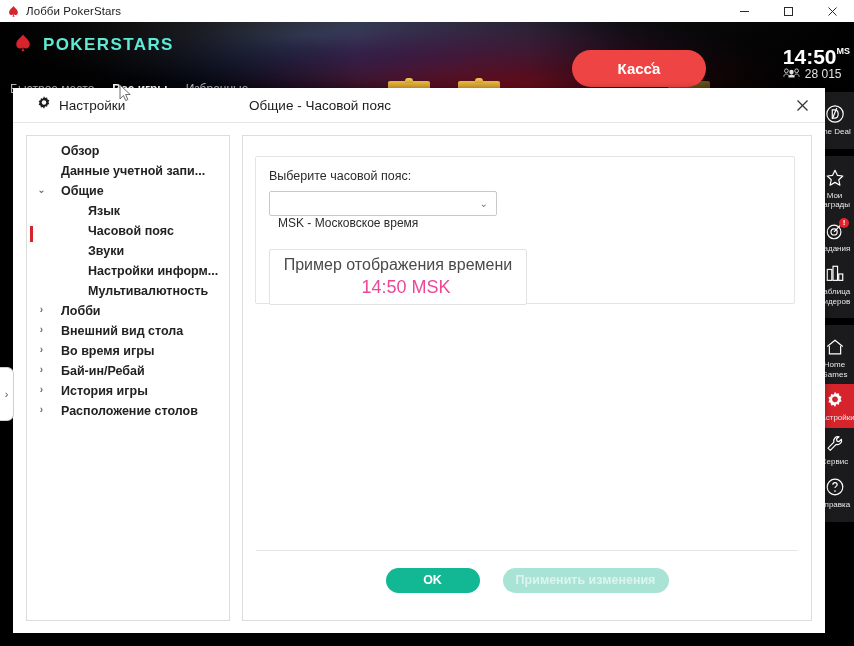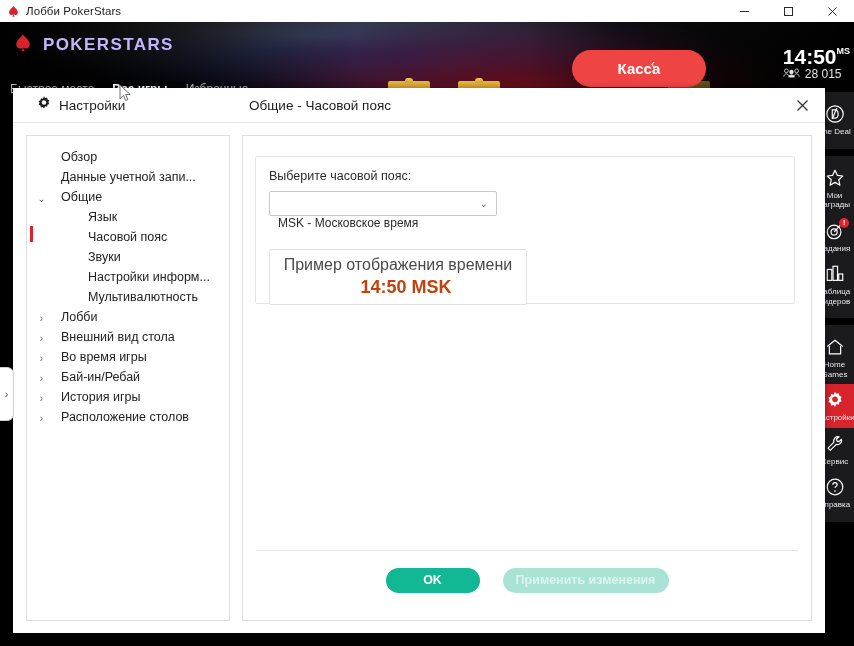--- a/index.html
+++ b/index.html
@@ -72,21 +72,21 @@
     content:""; position:absolute; left:17px; top:-3px; width:8px; height:5px;
     background: linear-gradient(180deg,#f0cb5c 0%, #d2a033 100%); border-radius: 3px 3px 0 0;
   }
 
   .ps-logo {
     position: absolute; left: 13px; top: 11px;
     display: flex; align-items: center; gap: 10px;
     z-index: 4;
   }
   .ps-logo .word {
-    color: #c4b5fd; font-size: 17px; font-weight: bold; letter-spacing: 1.4px;
+    color: #5eead4; font-size: 17px; font-weight: bold; letter-spacing: 1.4px;
   }
   .nav-tabs {
     position: absolute; left: 10px; top: 60px;
     display: flex; align-items: flex-end; gap: 18px; z-index: 4;
   }
   .nav-tab {
     font-size: 12px; color: #b9b9bc; padding-bottom: 5px;
     position: relative; white-space: nowrap;
   }
   .nav-tab.active { color: #ffffff; font-weight: bold; }
@@ -208,23 +208,23 @@
     display: flex;
   }
   .tree-panel {
     width: 204px; margin: 12px 0 12px 13px;
     border: 1px solid #dddddd;
     background: #ffffff;
     padding-top: 8px;
     box-sizing: border-box;
   }
   .tree-item {
-    display: flex; align-items: flex-end;
+    display: flex; align-items: flex-start;
     height: 20px; font-size: 12.5px; color: #222;
-    padding-left: 8px; cursor: pointer; position: relative;
+    padding-left: 8px; cursor: pointer; position: relative; font-weight: bold;
   }
   .tree-item .caret {
     width: 13px; color: #666; font-size: 10px;
     display: inline-flex; justify-content: center; flex: 0 0 13px;
   }
   .tree-item .tlabel { white-space: nowrap; }
   .tree-item.l1 { padding-left: 8px; }
   .tree-item.l1 .tlabel { margin-left: 13px; }
   .tree-item.l2 { padding-left: 8px; }
   .tree-item.l2 .tlabel { margin-left: 40px; }
@@ -268,21 +268,21 @@
   .tz-select .chev { color: #777; font-size: 10px; }
   .tz-example {
     position: absolute; left: 13px; top: 92px;
     width: 256px; height: 54px;
     border: 1px solid #e2e2e2; border-radius: 2px;
     background: #fff;
     display: flex; flex-direction: column;
     align-items: center; justify-content: center; gap: 3px;
   }
   .tz-example .ex-cap { font-size: 16px; color: #4a4a4a; }
-  .tz-example .ex-val { font-size: 18px; font-weight: bold; color: #c2410c; margin-left: 16px; }
+  .tz-example .ex-val { font-size: 18px; font-weight: normal; color: #ec4899; margin-left: 16px; }
 
   .dlg-footer {
     position: absolute; left: 13px; right: 13px; bottom: 11px;
     height: 58px;
     border-top: 1px solid #e6e6e6;
     display: flex; align-items: center; justify-content: center;
     gap: 23px;
   }
   .btn {
     height: 25px; border-radius: 14px;

